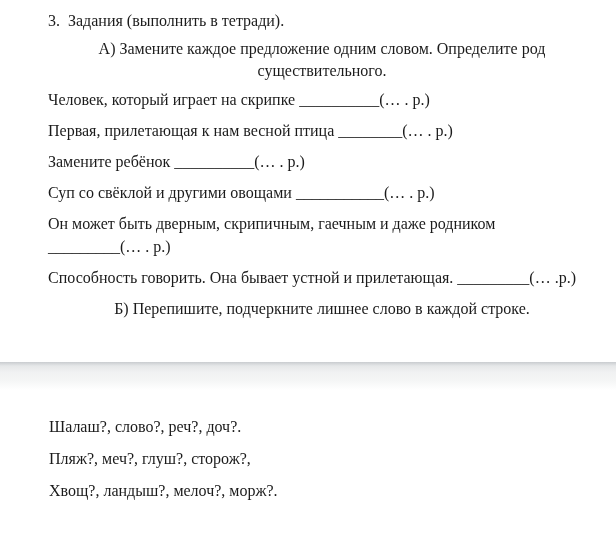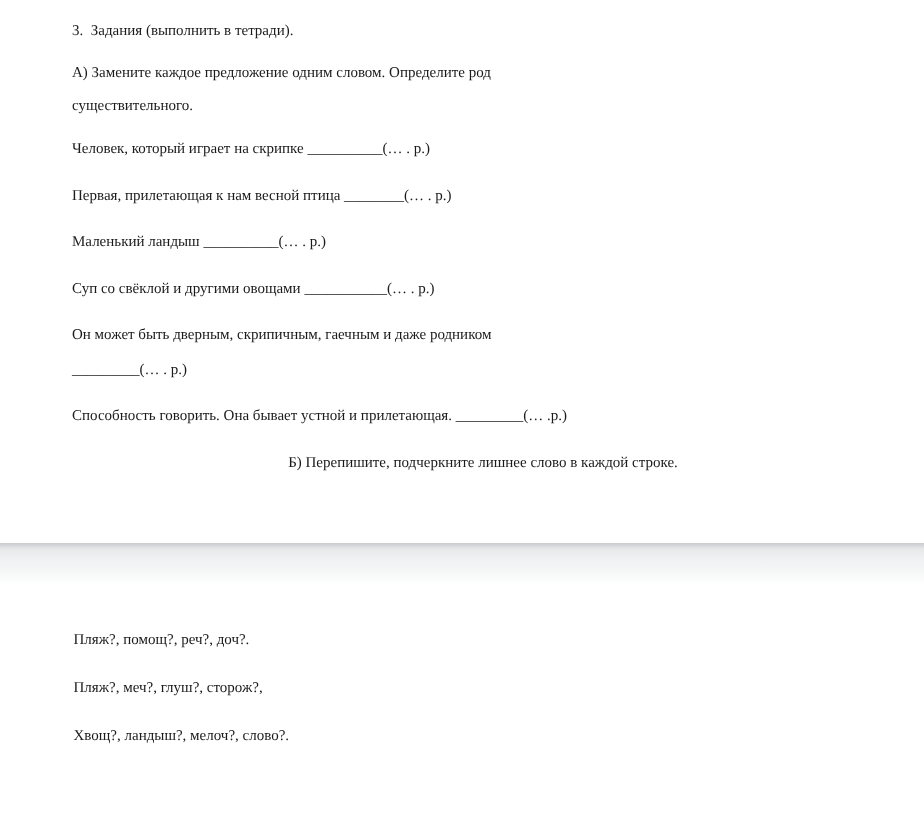--- a/index.html
+++ b/index.html
@@ -7,41 +7,41 @@
     padding: 0;
     background: #ffffff;
   }
   .doc-viewport {
     position: relative;
     width: 616px;
     height: 556px;
     background: #ffffff;
     overflow: hidden;
     font-family: "Liberation Serif", "DejaVu Serif", serif;
-    font-size: 10px;
+    font-size: 16px;
     color: #1b1b1b;
   }
   .page-content {
     position: absolute;
     left: 48px;
     right: 20px;
   }
   .page1-content { top: 10px; }
   .page2-content { top: 415px; left: 49px; }
 
   .line {
     white-space: pre;
     line-height: 23px;
   }
   .heading-line {
     line-height: 21px;
     margin-bottom: 7px;
   }
   .intro-para .line { line-height: 22px; }
-  .intro-para { margin-bottom: 6px; }
+  .intro-para { margin-bottom: 6px; text-align: center; }
 
   .task-block { margin-bottom: 8px; }
   .section-b-line { margin-top: 0; text-align: center; }
 
   .word-row {
     white-space: pre;
     line-height: 23px;
     margin-bottom: 9px;
   }
 
@@ -75,21 +75,21 @@
 
     <div class="task-block">
       <div class="line">Человек, который играет на скрипке __________(… . р.)</div>
     </div>
 
     <div class="task-block">
       <div class="line">Первая, прилетающая к нам весной птица ________(… . р.)</div>
     </div>
 
     <div class="task-block">
-      <div class="line">Маленький ландыш __________(… . р.)</div>
+      <div class="line">Замените ребёнок __________(… . р.)</div>
     </div>
 
     <div class="task-block">
       <div class="line">Суп со свёклой и другими овощами ___________(… . р.)</div>
     </div>
 
     <div class="task-block">
       <div class="line">Он может быть дверным, скрипичным, гаечным и даже родником</div>
       <div class="line">_________(… . р.)</div>
     </div>
@@ -98,18 +98,18 @@
       <div class="line">Способность говорить. Она бывает устной и прилетающая. _________(… .р.)</div>
     </div>
 
     <div class="line section-b-line">Б) Перепишите, подчеркните лишнее слово в каждой строке.</div>
 
   </div>
 
   <div class="page-break-band"></div>
 
   <div class="page-content page2-content">
-    <div class="word-row">Пляж?, помощ?, реч?, доч?.</div>
+    <div class="word-row">Шалаш?, слово?, реч?, доч?.</div>
     <div class="word-row">Пляж?, меч?, глуш?, сторож?,</div>
-    <div class="word-row">Хвощ?, ландыш?, мелоч?, слово?.</div>
+    <div class="word-row">Хвощ?, ландыш?, мелоч?, морж?.</div>
   </div>
 
 </div>
 
 </body></html>

